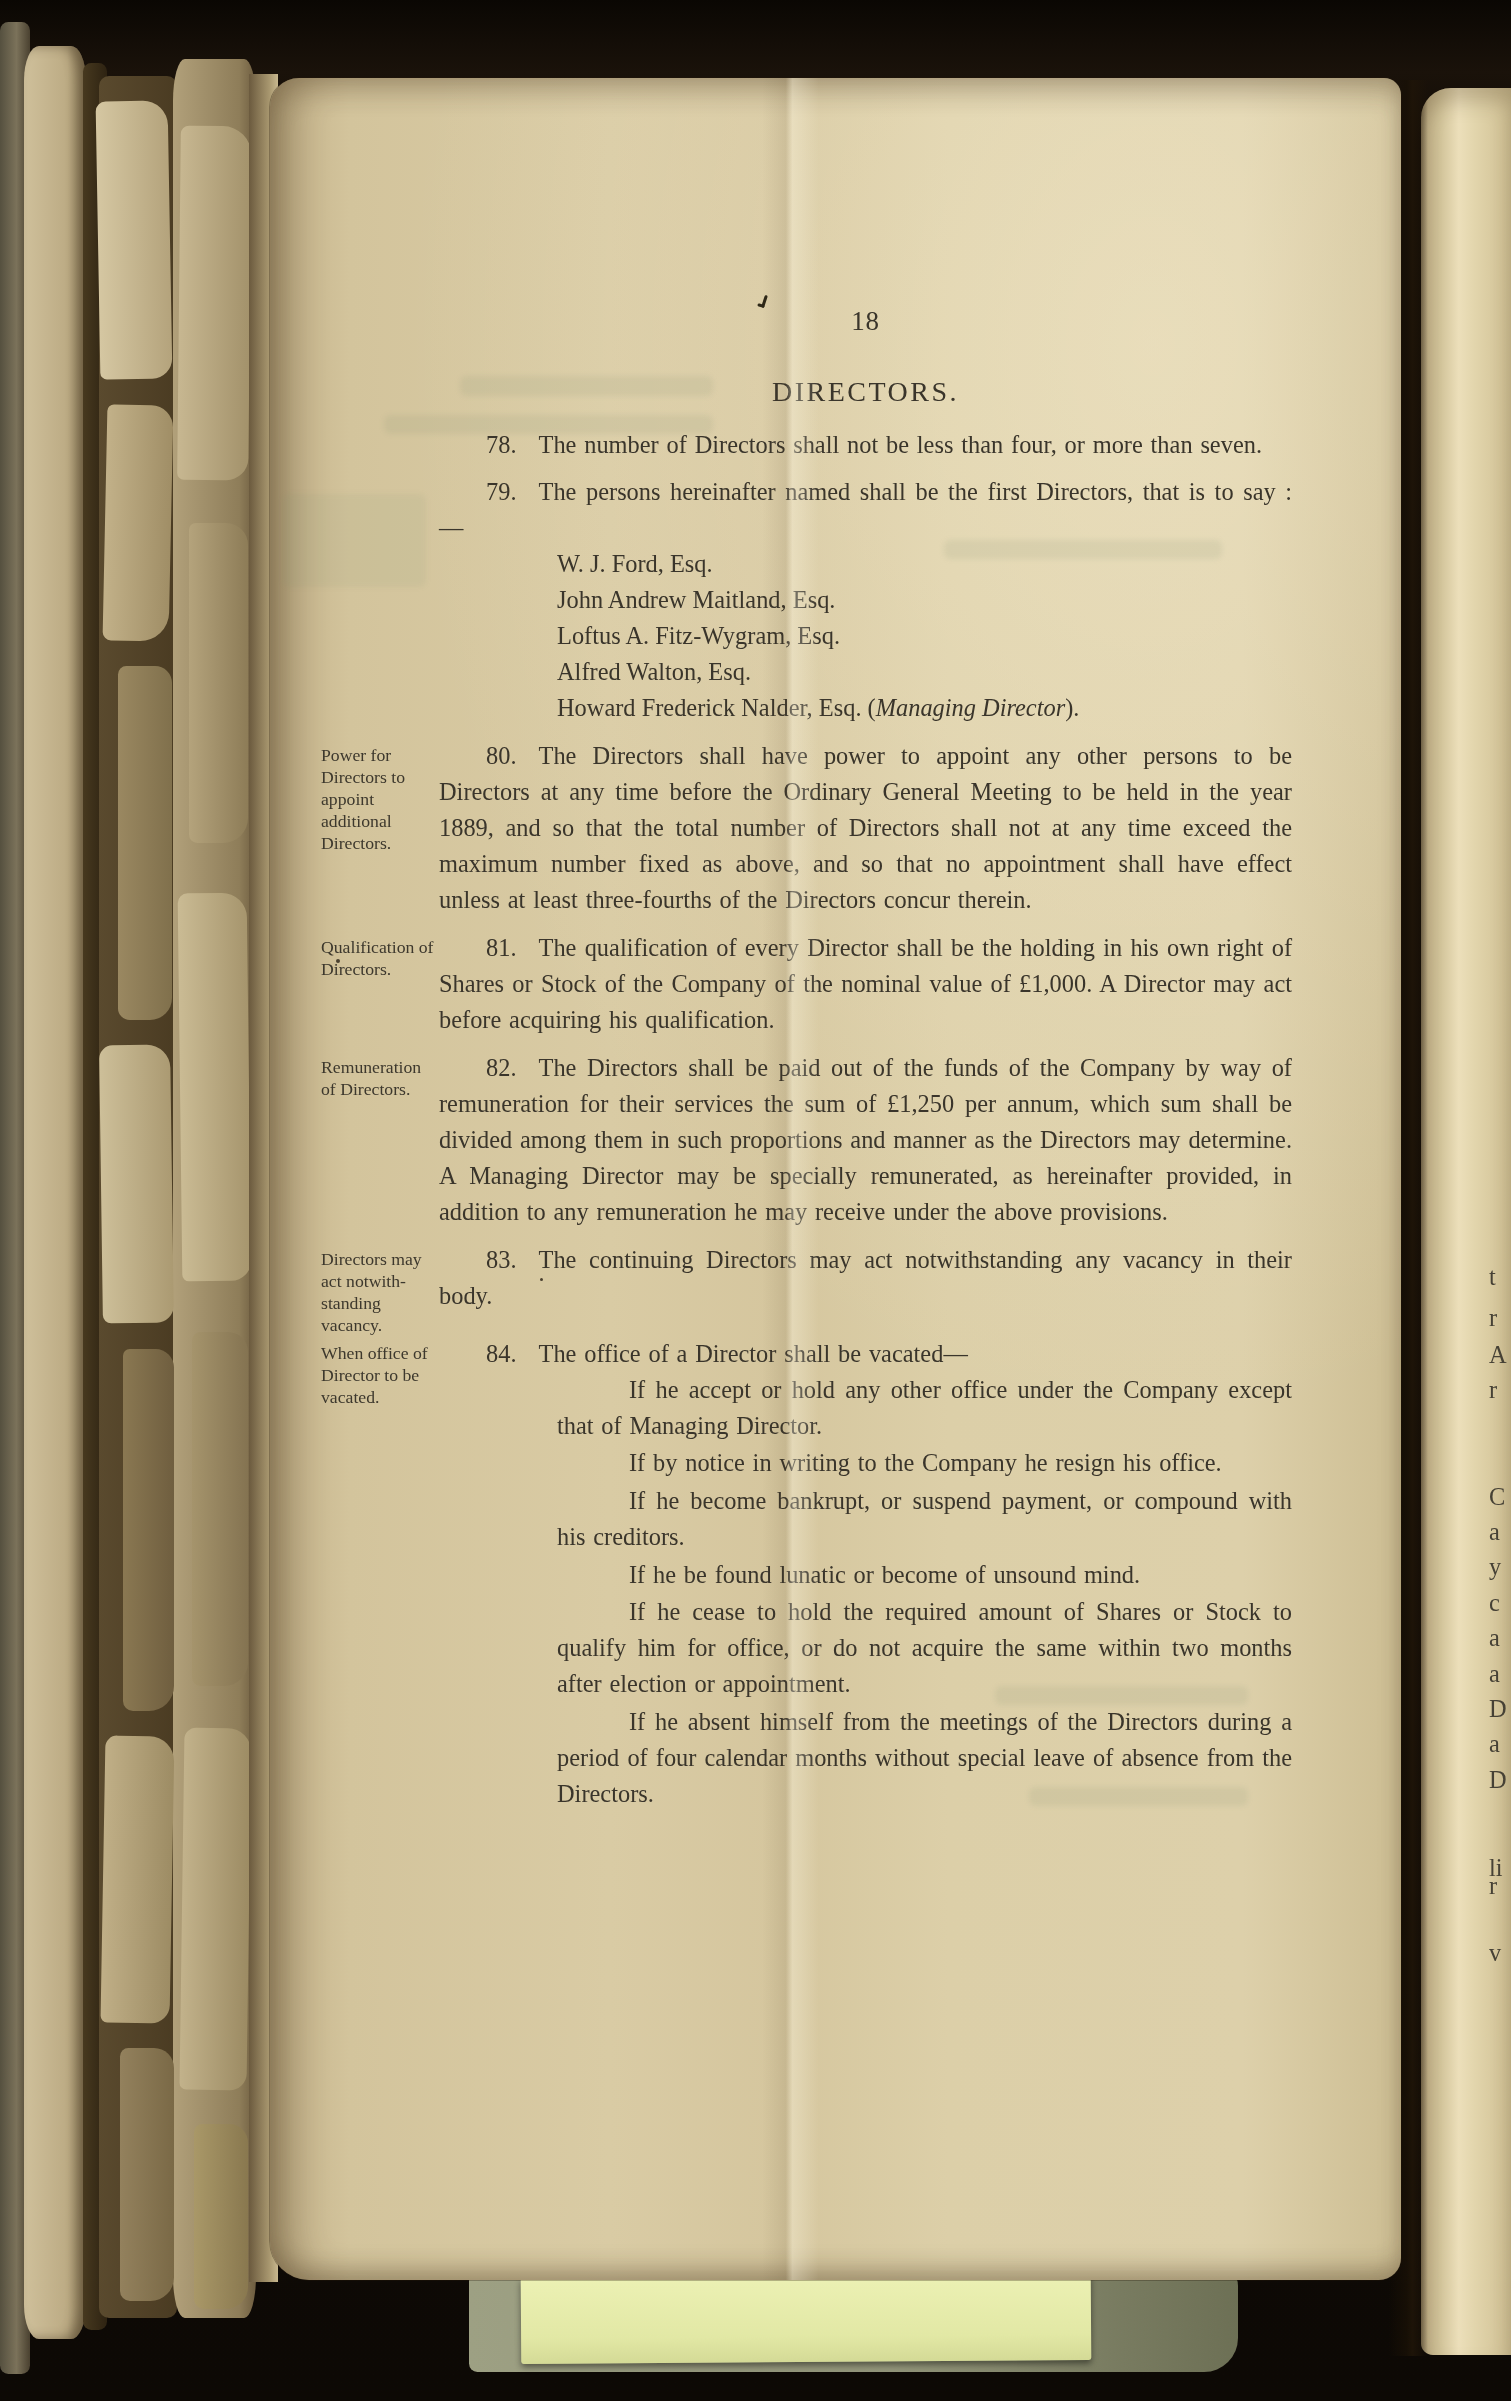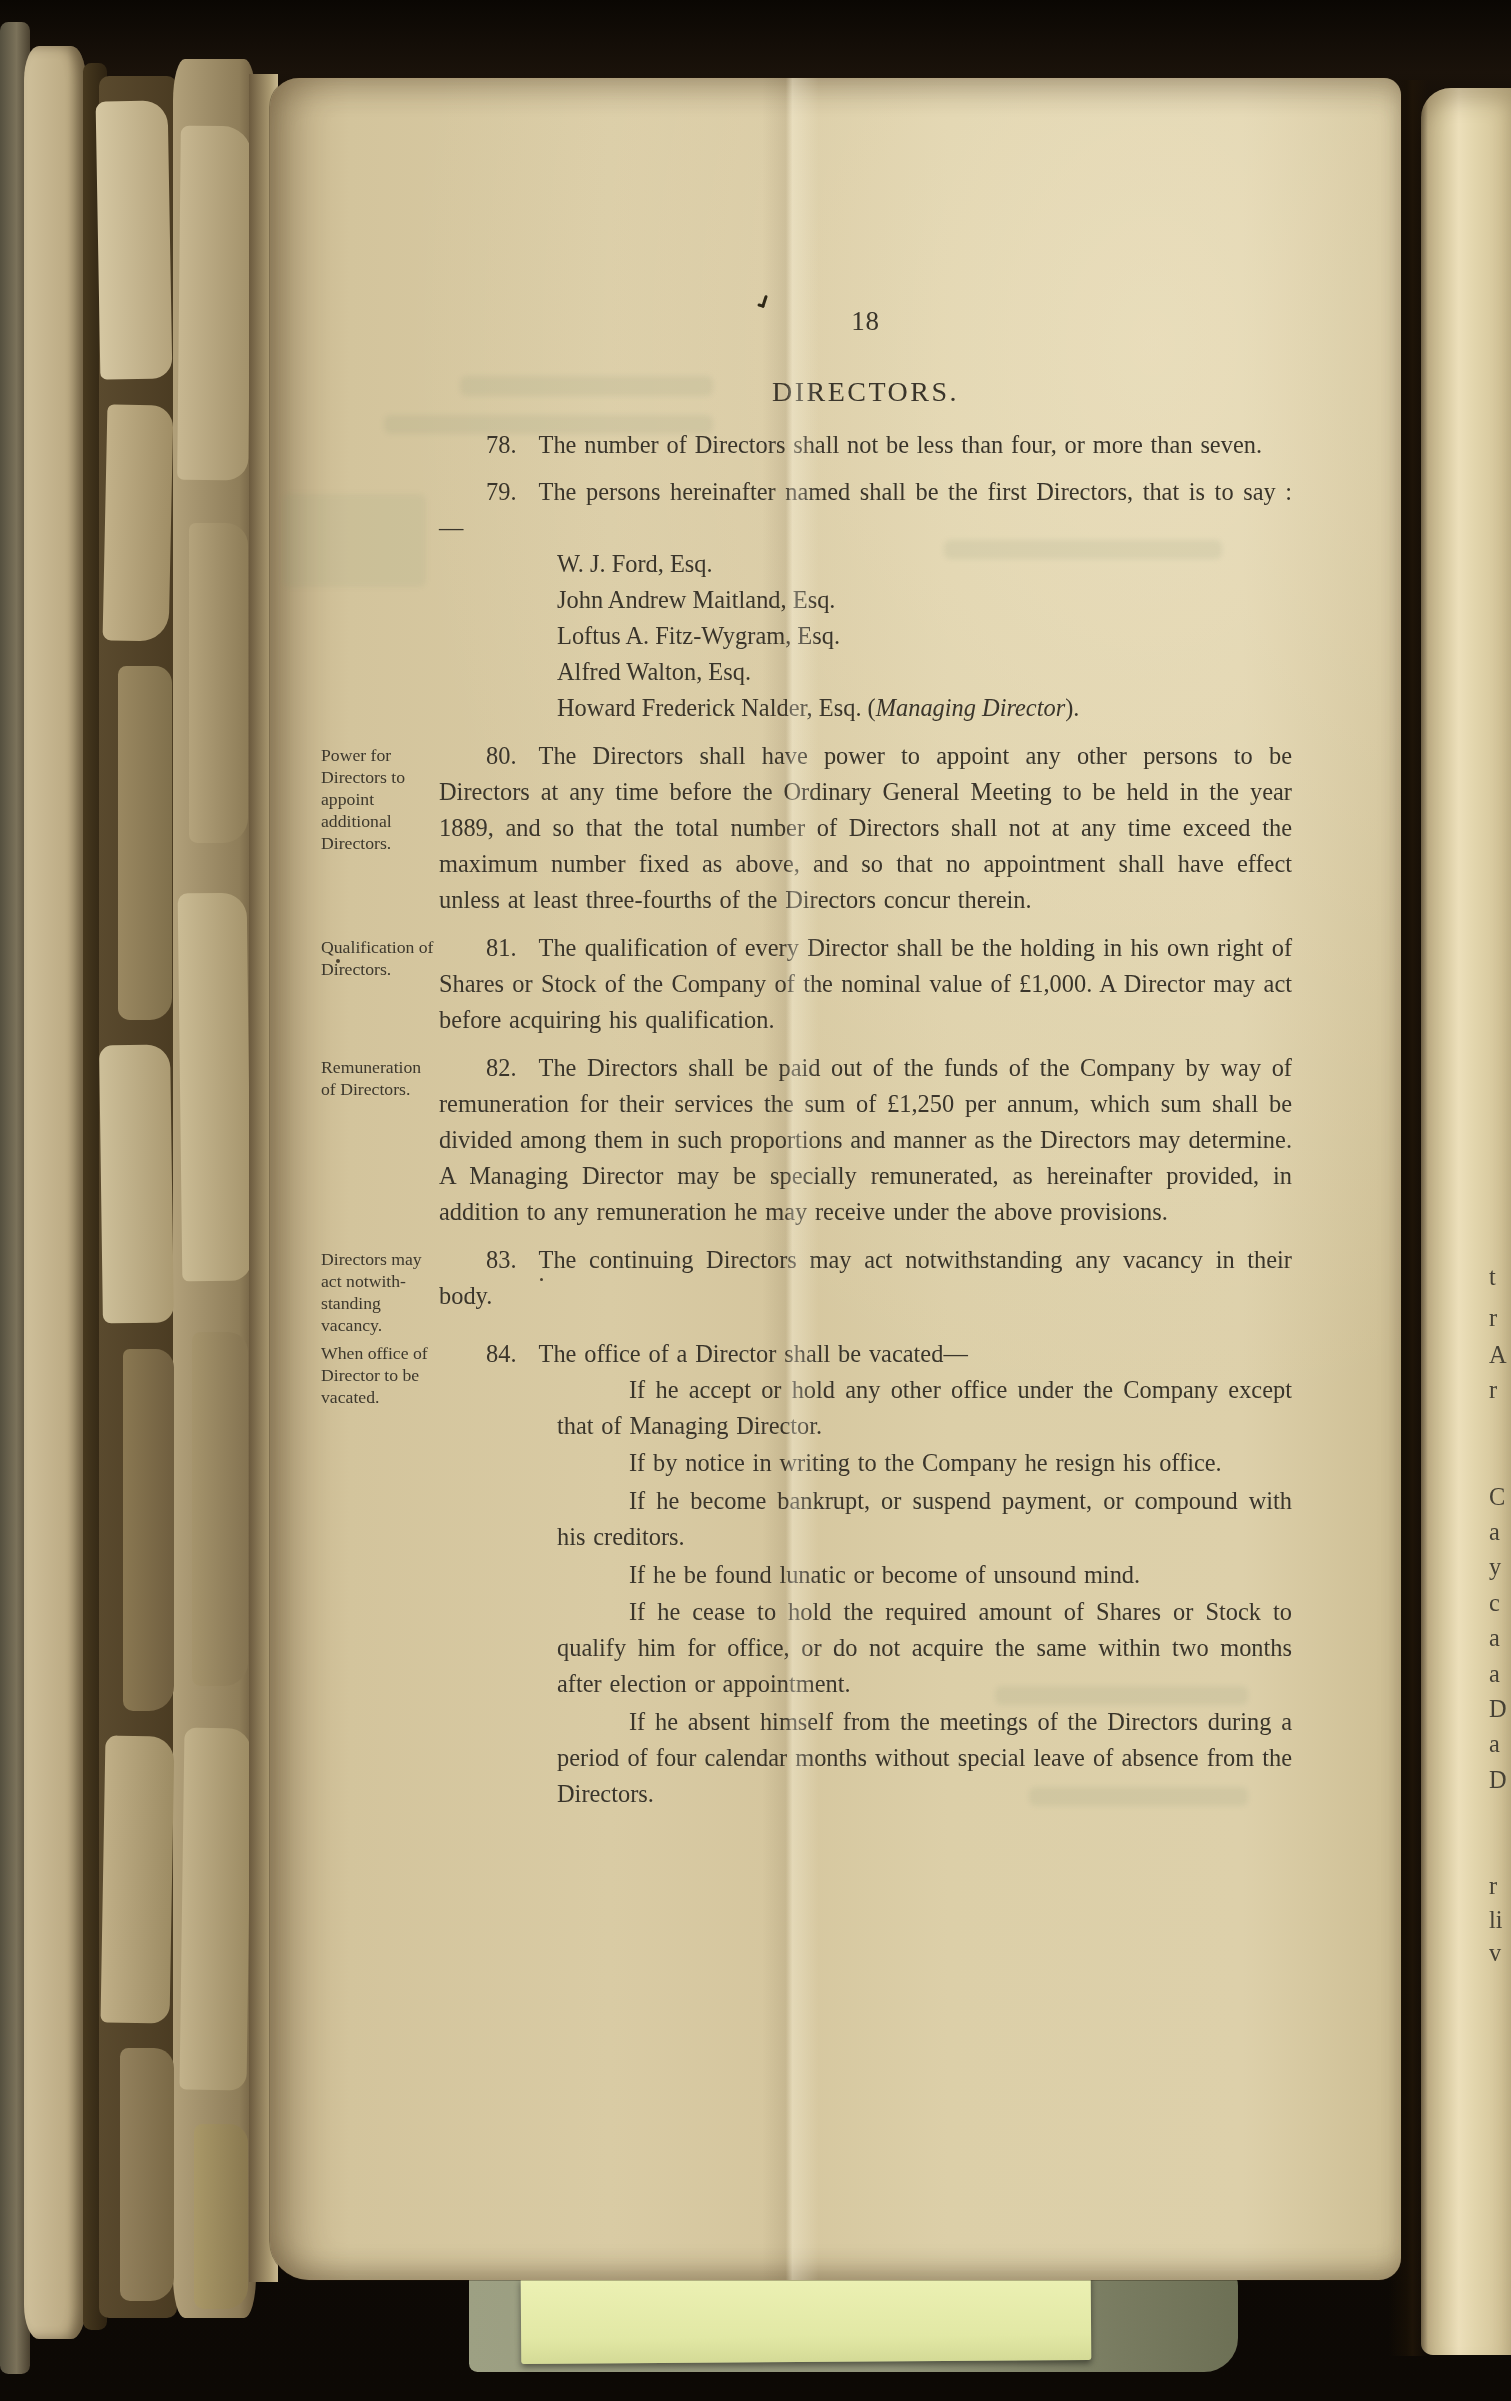--- a/index.html
+++ b/index.html
@@ -126,21 +126,21 @@
       <span class="frag" style="top: 1484px;">C</span>
       <span class="frag" style="top: 1519px;">a</span>
       <span class="frag" style="top: 1554px;">y</span>
       <span class="frag" style="top: 1590px;">c</span>
       <span class="frag" style="top: 1625px;">a</span>
       <span class="frag" style="top: 1661px;">a</span>
       <span class="frag" style="top: 1696px;">D</span>
       <span class="frag" style="top: 1731px;">a</span>
       <span class="frag" style="top: 1767px;">D</span>
       <span class="frag" style="top: 1873px;">r</span>
-      <span class="frag" style="top: 1907px;">li</span>
+      <span class="frag" style="top: 1855px;">li</span>
       <span class="frag" style="top: 1940px;">v</span>
     </div>
 
   <div class="page">
     <div class="ghost" style="left:190px; top:298px; width:253px; height:20px;"></div>
     <div class="ghost" style="left:114px; top:337px; width:329px; height:18.5px;"></div>
     <div class="ghost" style="left:12.6px;  top:416px; width:143px; height:93px; background:rgba(126,140,106,.09);"></div>
     <div class="ghost" style="left:674px; top:462px; width:278px; height:18.5px;"></div>
     <div class="ghost" style="left:725px; top:1608px; width:253px; height:18.5px;"></div>
     <div class="ghost" style="left:759px; top:1709px; width:219px; height:18.5px;"></div>

